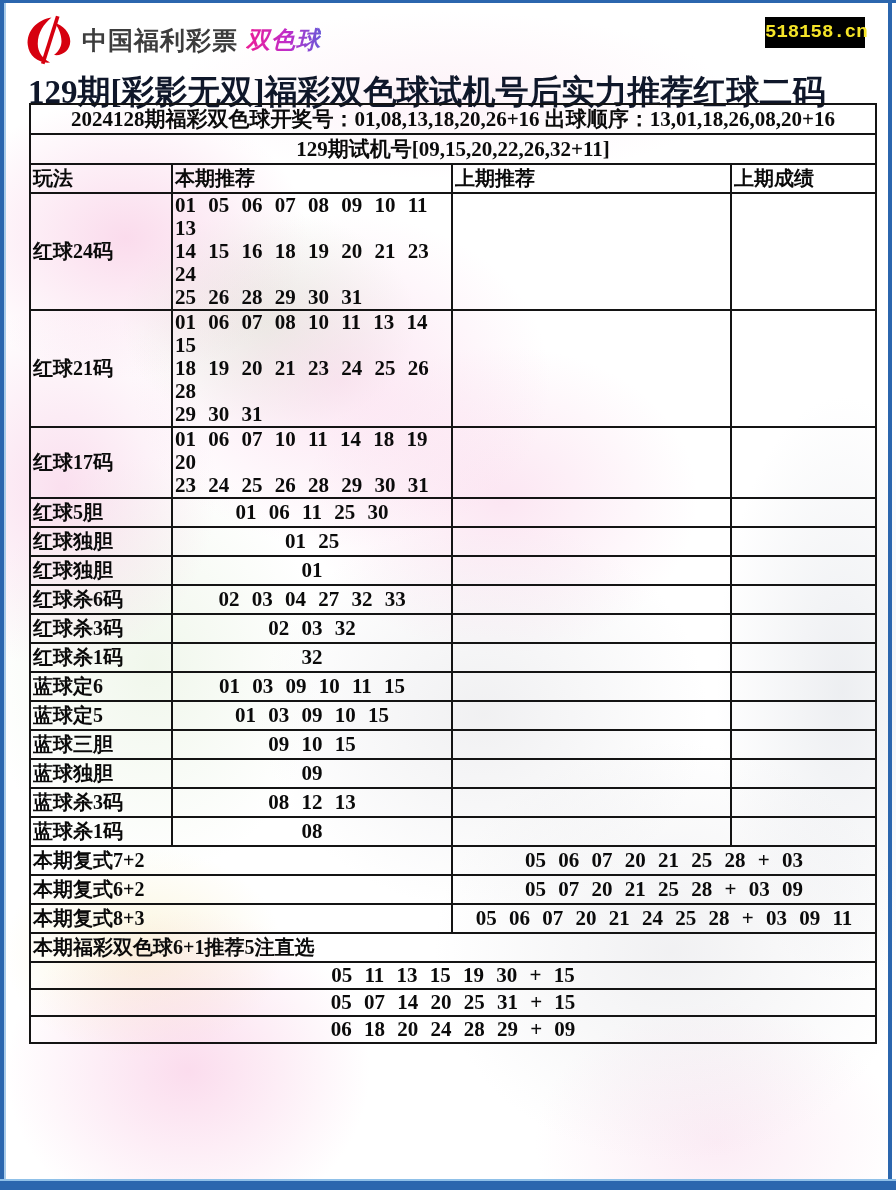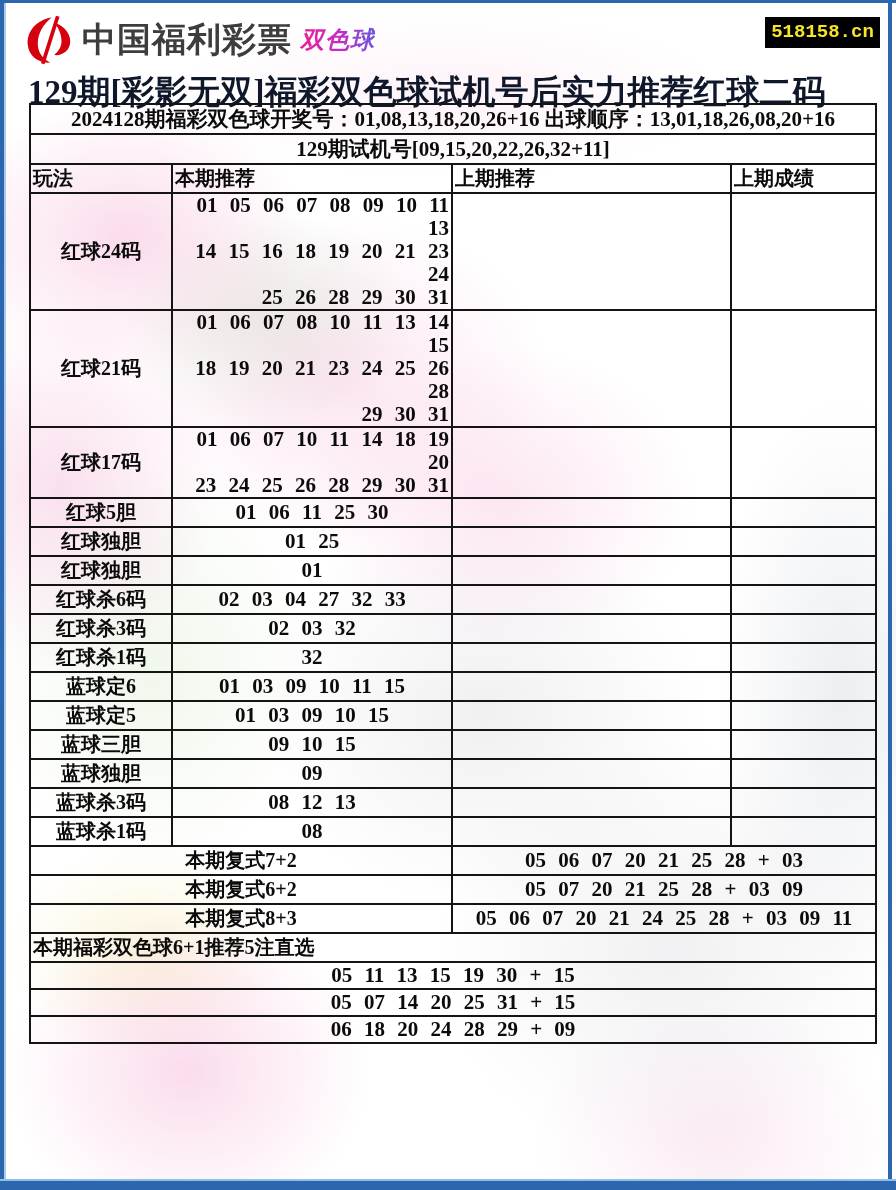--- a/index.html
+++ b/index.html
@@ -30,42 +30,42 @@
   .frame-left{position:absolute; left:0; top:0; width:4px; height:100%; background:#2b66ae;}
   .frame-left-hl{position:absolute; left:4px; top:0; width:2px; height:100%; background:#a8cbe9;}
   .frame-top{position:absolute; left:0; top:0; width:100%; height:3px; background:#2b66ae;}
   .frame-right{position:absolute; right:4px; top:0; width:4px; height:100%; background:#2b66ae;}
   .frame-bottom{position:absolute; left:0; bottom:0; width:100%; height:9px;
     background:#2b66ae; border-top:2px solid #8fc0e8;}
 
   
   .brand{position:absolute; left:24px; top:14px; height:52px; display:flex; align-items:center; gap:8px;}
   .brand-org{font-family:"Liberation Sans","DejaVu Sans",sans-serif; font-weight:bold;
-    font-size:34px; color:#3d3d3d; letter-spacing:1px;}
+    font-size:25px; color:#3d3d3d; letter-spacing:1px;}
   .brand-product{font-family:"Liberation Sans","DejaVu Sans",sans-serif; font-weight:bold; font-style:italic;
     font-size:24px; letter-spacing:1px;
     background:linear-gradient(90deg,#ec1e96 0%,#c02cc9 55%,#6a58d8 100%);
     -webkit-background-clip:text; background-clip:text; color:transparent;}
-  .site-badge{position:absolute; left:765px; top:17px; width:115px; height:31px;
+  .site-badge{position:absolute; left:765px; top:17px; width:100px; height:31px;
     background:#000; color:#f5e428; text-align:center; line-height:31px;
     font-family:"Liberation Mono","DejaVu Sans Mono",monospace; font-weight:bold; font-size:19px;}
   .page-title{position:absolute; left:28px; top:70px; width:850px; white-space:nowrap;
     font-weight:bold; font-size:33px; color:#0f172a;}
 
   
   table.sheet{position:absolute; left:29px; top:103px; width:846px;
     border-collapse:collapse; table-layout:fixed; color:#0b0b0b; font-weight:bold;}
   table.sheet td{border:2px solid #141414; padding:0 2px; overflow:hidden; background:transparent;}
   .h35{height:24px;} .h70{height:70px;} .h71{height:71px;} .h54{height:54px;}
   .info{font-size:21px; text-align:center;}
   .colhead{font-size:20px; }
-  .lbl{font-size:20px; text-align:center;}
+  .lbl{font-size:20px; text-align:left;}
   .num{font-size:21px; word-spacing:7px;}
   .center{text-align:center;}
-  .left{text-align:right; line-height:23px; white-space:pre-line; padding-left:1px;}
+  .left{text-align:left; line-height:23px; white-space:pre-line; padding-left:1px;}
 </style>
 </head>
 <body>
 
 <div id="page">
   <div class="bg-art"></div>
 
   <div class="brand">
     <span style="display:inline-block;width:50px;height:50px;">
       <svg viewBox="0 0 40 40" width="50" height="50">

